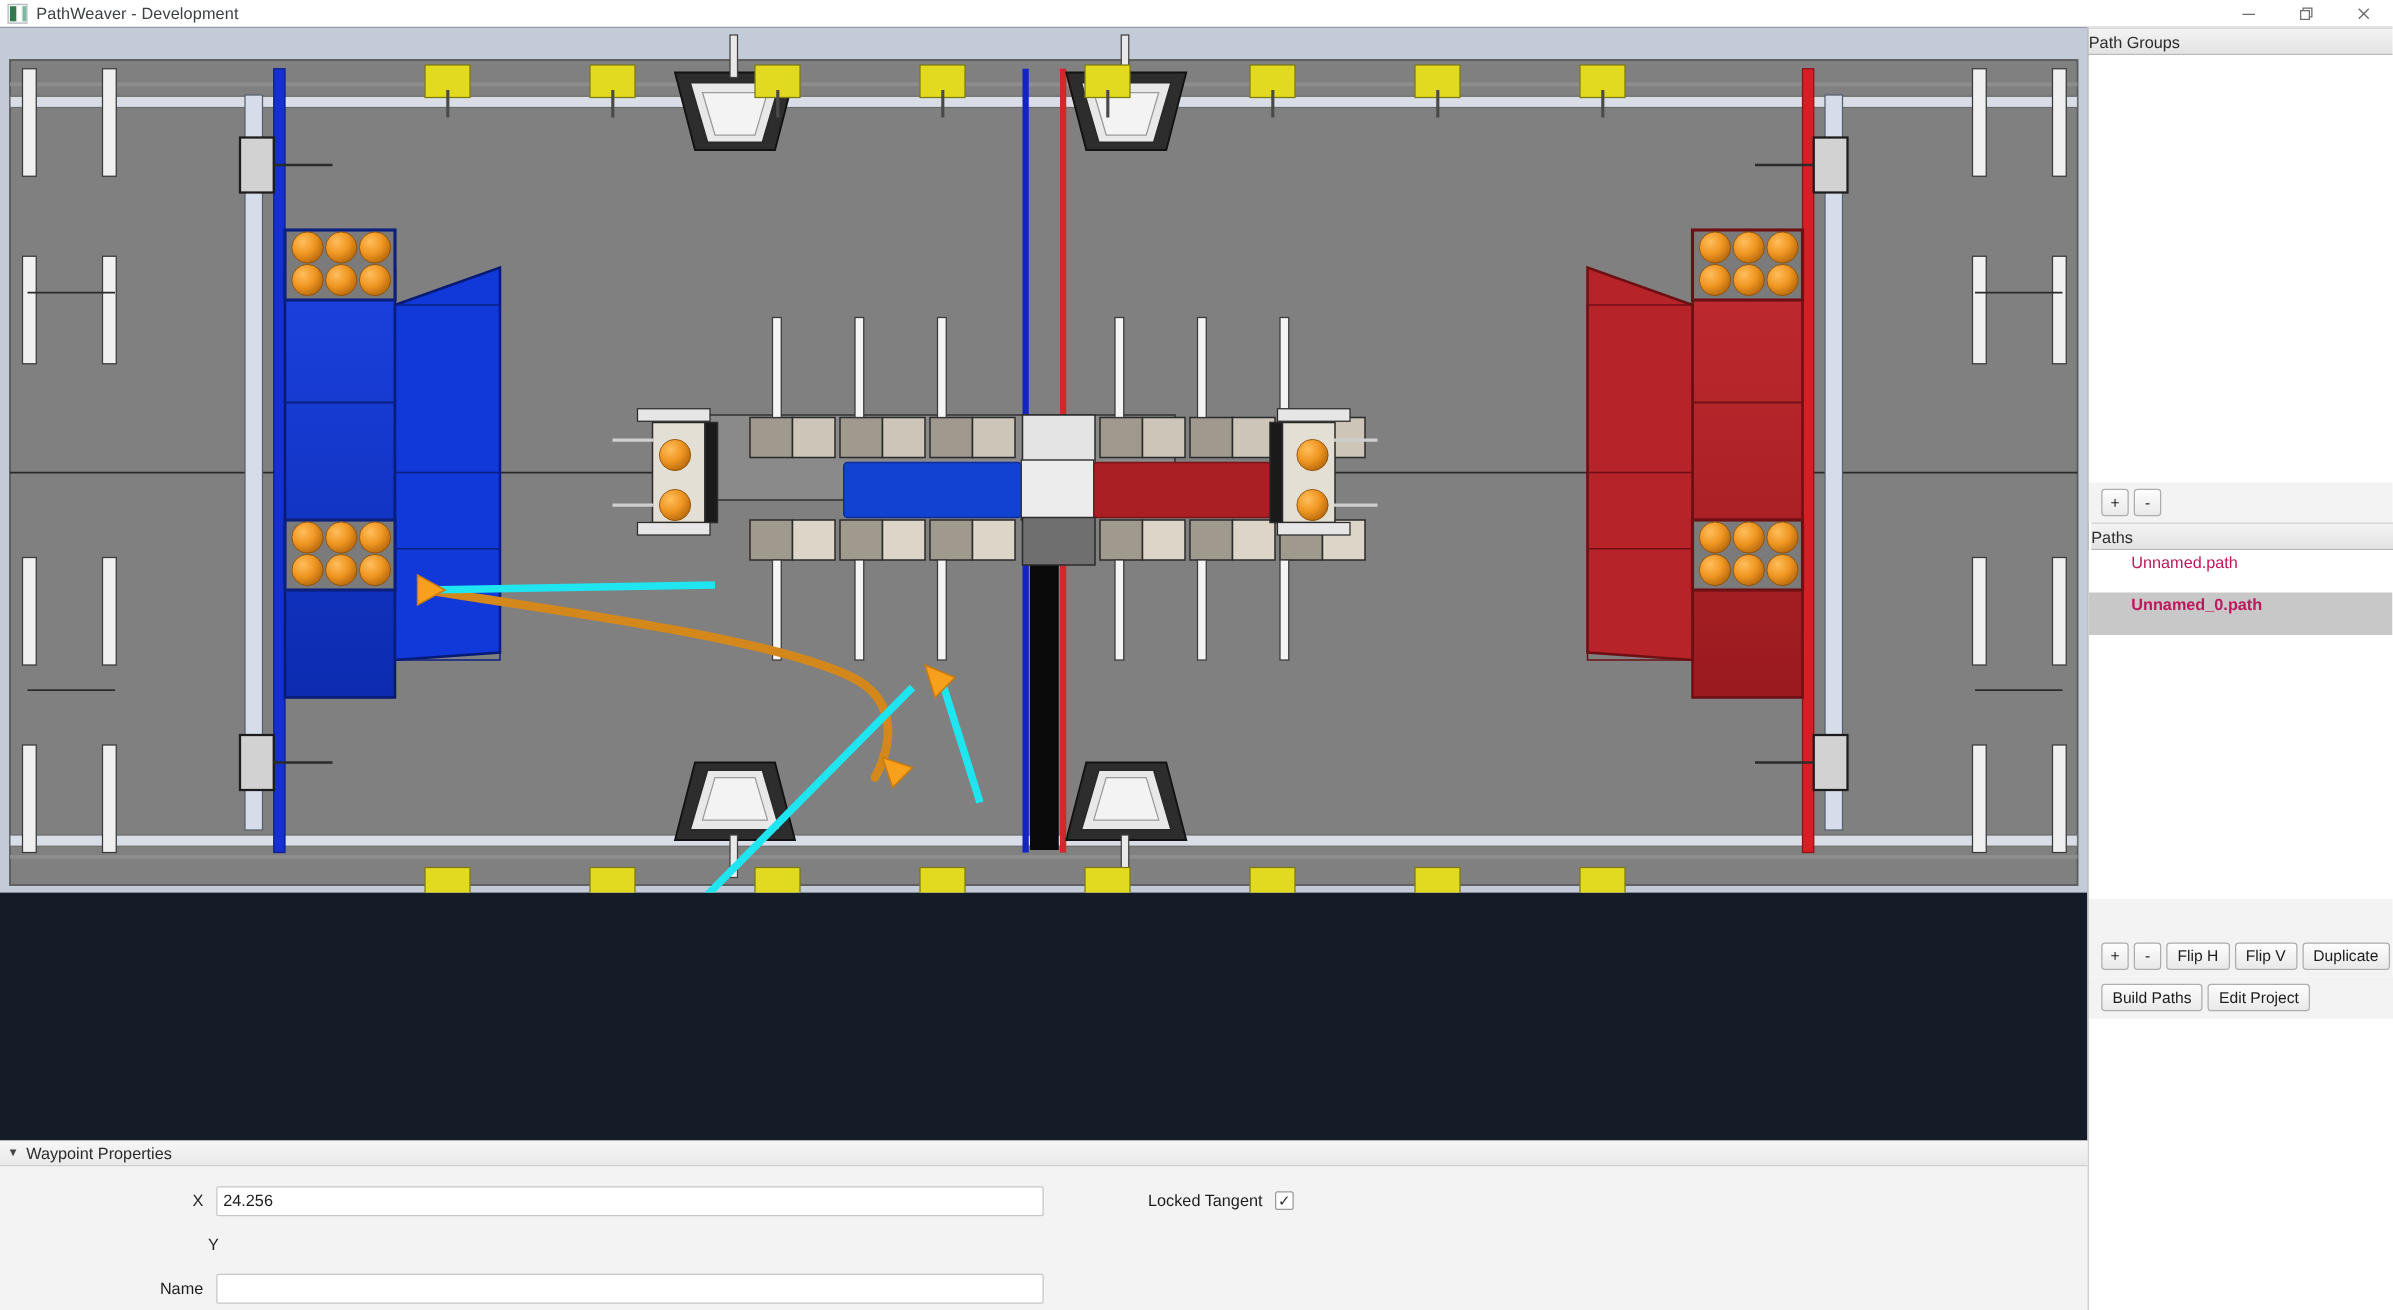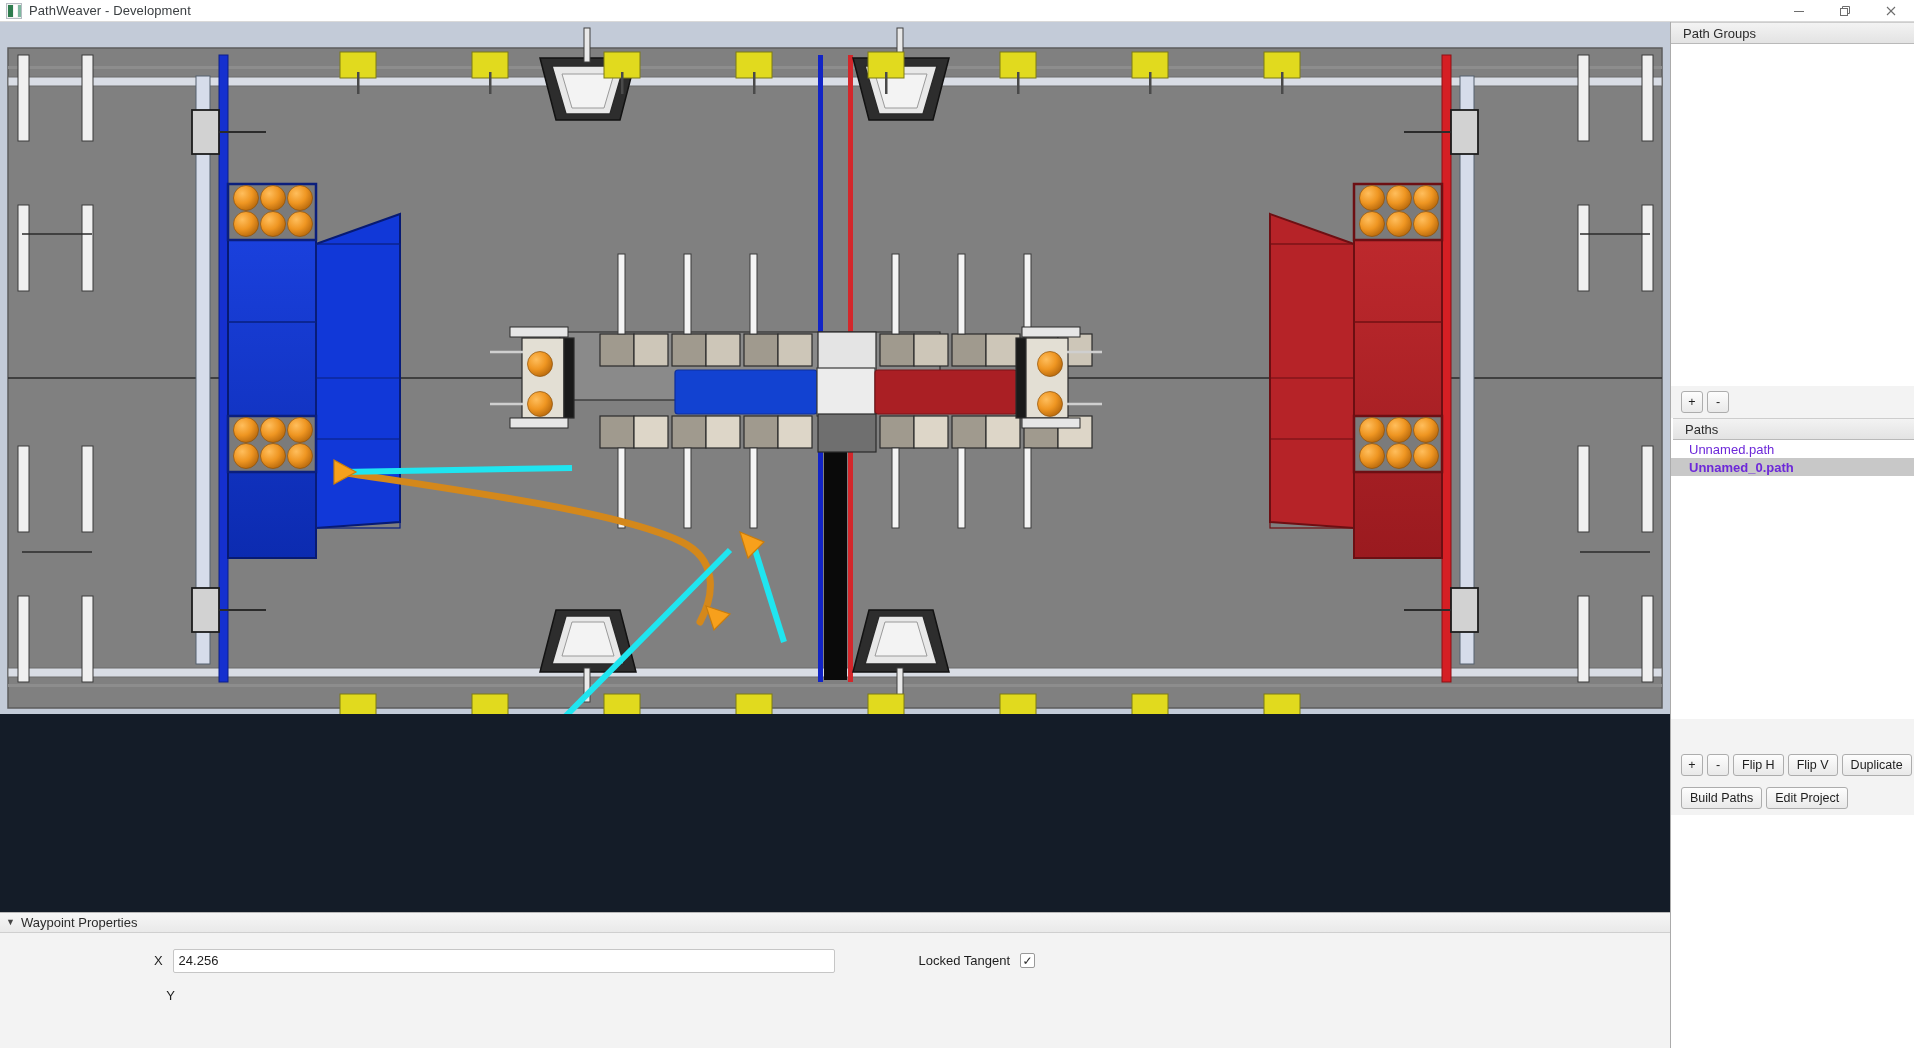--- a/index.html
+++ b/index.html
@@ -49,29 +49,29 @@
     background: #c3cbd8;
   }
   #field svg { display: block; }
 
   
   #rightdock {
     position: absolute; left: 1670px; top: 22px; width: 244px; height: 1026px;
     background: #ffffff; border-left: 1px solid #ababab;
   }
   .sect-header {
-    height: 22px; line-height: 21px; padding-left: 12px;
+    height: 22px; line-height: 21px; padding-left: 0;
     font-size: 13px; color: #2b2b2b;
     background: linear-gradient(#f3f3f3, #e3e3e3);
     border-top: 1px solid #cdcdcd; border-bottom: 1px solid #b9b9b9;
   }
   .listbody { background: #ffffff; overflow: hidden; }
   .list-item {
-    height: 18px; line-height: 19px; padding-left: 18px;
-    font-size: 13px; color: #6d28d9; white-space: nowrap;
+    height: 34px; line-height: 19px; padding-left: 34px;
+    font-size: 13px; color: #be185d; white-space: nowrap;
   }
   .list-item.selected { background: #c8c8c8; font-weight: bold; }
   .btnbar {
     display: flex; align-items: center; gap: 4px;
     padding: 5px 0 5px 10px; background: #f3f3f3;
   }
   .btn {
     min-width: 24px; height: 22px; padding: 0 8px;
     font-family: "Liberation Sans", sans-serif; font-size: 12.5px;
     color: #1d1d1d; background: linear-gradient(#fdfdfd, #e9e9e9);
@@ -501,20 +501,24 @@
 
   <div id="props-grid">
     <div class="col">
       <div class="frow">
         <div class="flabel">X</div>
         <input class="finput" type="text" readonly="" value="24.256" style="">
       </div>
       <div class="frow">
         <div class="flabel">Y</div>
       </div>
+      <div class="frow">
+        <div class="flabel">Name</div>
+        <input class="finput" type="text" placeholder="" style="">
+      </div>
     </div>
 
     <div class="col">
       <div class="frow">
         <div class="flabel">Locked Tangent</div>
         <div class="ckbox">✓</div>
       </div>
     </div>
   </div>
 </div>

